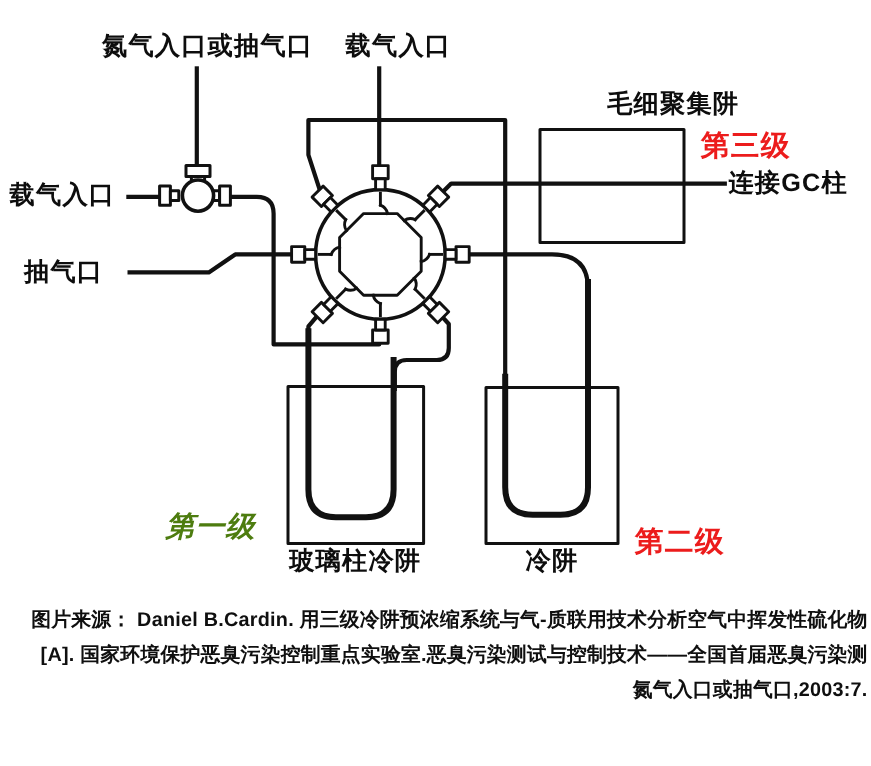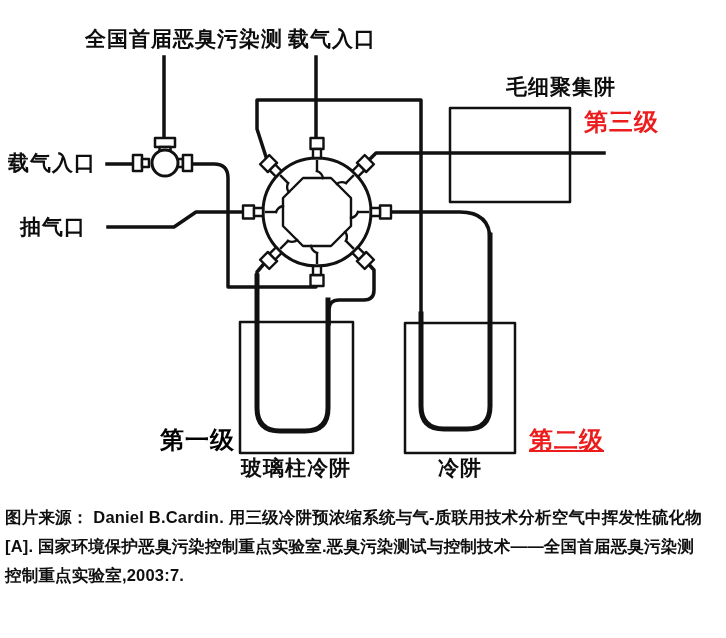--- a/index.html
+++ b/index.html
@@ -30,20 +30,21 @@
     margin-top:36px;
   }
   #caption{
     position:absolute;
     left:5px;top:503px;width:718px;
     font-weight:700;
     color:#0f0f0f;
     font-size:16.5px;
     line-height:29px;
     letter-spacing:0.2px;
+    text-align:right;
   }
   .cap-line{white-space:nowrap;}
 </style>
 </head>
 <body>
 
 <div id="stage">
 
   <svg id="schematic" width="726" height="500" viewBox="0 0 726 500">
     <g stroke="#111" fill="none" stroke-linecap="square" stroke-linejoin="round">
@@ -131,31 +132,32 @@
         <g transform="translate(317,212) rotate(315)" stroke-width="2.4">
           <rect x="-6.5" y="-74" width="13" height="11" fill="#fff"></rect>
             <rect x="-4" y="-63" width="8" height="9" fill="#fff"></rect>
           <line x1="0" y1="-51" x2="0" y2="-41"></line>
             <path d="M0,-41 q-5,2 -6,7"></path>
         </g>
       </g>
     </g>
   </svg>
 
-  <div class="lbl" style="left:85px;top:28px;">全国首届恶臭污染测</div>
+  <div class="lbl" style="left:85px;top:28px;">氮气入口或抽气口</div>
   <div class="lbl" style="left:288px;top:28px;">载气入口</div>
   <div class="lbl" style="left:458px;top:76px;margin-left:48px;">毛细聚集阱</div>
+  <div class="lbl" style="left:607px;top:142px;">连接GC柱</div>
   <div class="lbl" style="left:8px;top:152px;">载气入口</div>
   <div class="lbl" style="left:20px;top:216px;">抽气口</div>
   <div class="lbl" style="left:241px;top:457px;">玻璃柱冷阱</div>
   <div class="lbl" style="left:438px;top:457px;">冷阱</div>
 
-  <div class="stage-lbl" style="left:160px;top:392px;color:#000000;">第一级</div>
-  <div class="stage-lbl" style="left:529px;top:392px;color:#ec1c1c;text-decoration:underline;">第二级</div>
+  <div class="stage-lbl" style="left:138px;top:392px;color:#4d7c0f;font-style:italic;">第一级</div>
+  <div class="stage-lbl" style="left:529px;top:404px;color:#ec1c1c;">第二级</div>
   <div class="stage-lbl" style="left:584px;top:74px;color:#ec1c1c;">第三级</div>
 
   <div id="caption">
     <div class="cap-line">图片来源： Daniel B.Cardin. 用三级冷阱预浓缩系统与气-质联用技术分析空气中挥发性硫化物</div>
     <div class="cap-line">[A]. 国家环境保护恶臭污染控制重点实验室.恶臭污染测试与控制技术——全国首届恶臭污染测</div>
-    <div class="cap-line">控制重点实验室,2003:7.</div>
+    <div class="cap-line">氮气入口或抽气口,2003:7.</div>
   </div>
 
 </div>
 
 </body></html>

